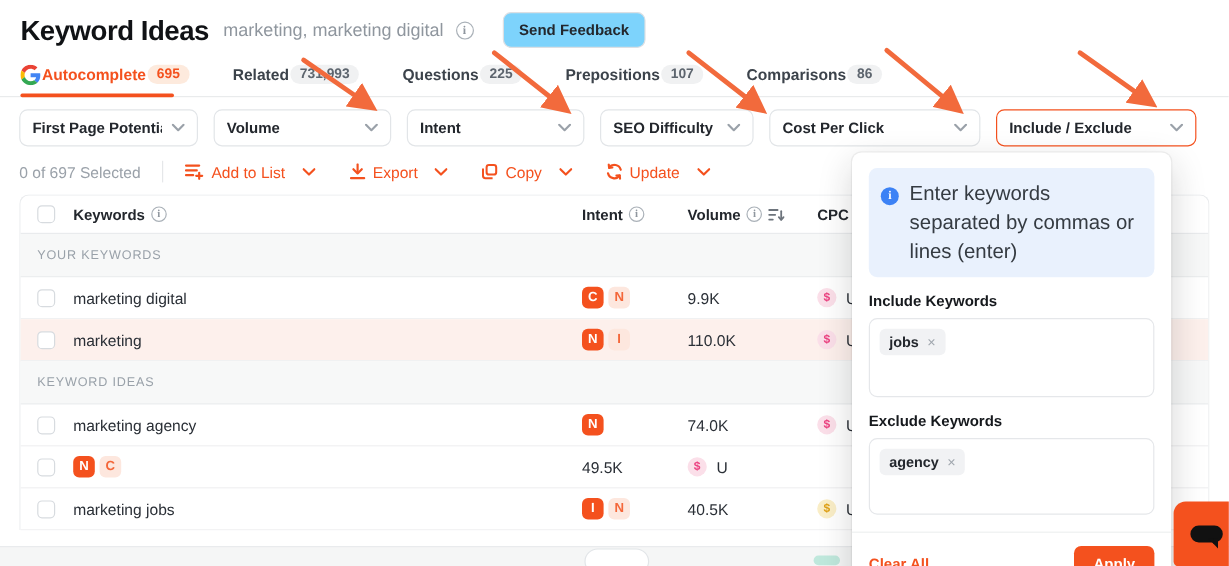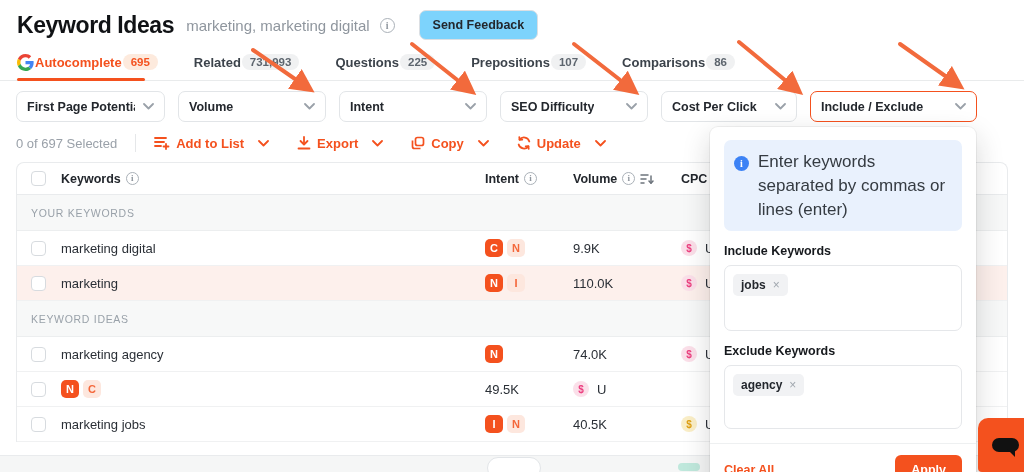--- a/index.html
+++ b/index.html
@@ -37,21 +37,21 @@
     font-size:12.5px; font-weight:700; color:#23272d; cursor:pointer; }
   .fbtn .txt { white-space:nowrap; overflow:hidden; }
   .fbtn.active { border:1.5px solid #f4511e; }
   .chev { width:11px; height:7px; flex:none; margin-left:8px; }
   .chev polyline { fill:none; stroke:#9aa1a9; stroke-width:1.8; stroke-linecap:round; stroke-linejoin:round; }
   
   .actions { display:flex; align-items:center; margin:12px 16px 0; }
   .sel-txt { font-size:13px; color:#9aa1a9; }
   .vdiv { width:1px; height:18px; background:#e5e7e9; margin:0 18px; }
   .abtn { display:flex; align-items:center; gap:6px; color:#f4511e; font-size:13px;
-    font-weight:700; margin-right:28px; cursor:pointer; }
+    font-weight:400; margin-right:28px; cursor:pointer; }
   .abtn svg { display:block; }
   .abtn .chev polyline { stroke:#f4511e; }
   
   .tablebox { margin:10px 16px 0; border:1px solid #e9ebed; border-bottom:none;
     border-radius:8px 8px 0 0; background:#fff; overflow:hidden; position:relative; z-index:1; }
   .trow { display:grid; grid-template-columns:44px 424px 88px 108px 1fr; align-items:center; }
   .thead { height:32px; border-bottom:1px solid #e9ebed; font-size:12.5px; font-weight:700; }
   .th { display:flex; align-items:center; gap:5px; }
   .band { height:36px; background:#f7f8f8; border-bottom:1px solid #eceeef;
     font-size:10.5px; color:#99a1a9; letter-spacing:.7px; display:flex; align-items:center;
@@ -161,27 +161,27 @@
     <svg class="chev" viewBox="0 0 11 7">
         <polyline points="1,1 5.5,5.5 10,1"></polyline>
       </svg>
   </div>
   <div class="fbtn" style="width:148px">
     <span class="txt">Intent</span>
     <svg class="chev" viewBox="0 0 11 7">
         <polyline points="1,1 5.5,5.5 10,1"></polyline>
       </svg>
   </div>
-  <div class="fbtn" style="width:148px">
+  <div class="fbtn" style="width:128px">
     <span class="txt">SEO Difficulty</span>
     <svg class="chev" viewBox="0 0 11 7">
         <polyline points="1,1 5.5,5.5 10,1"></polyline>
       </svg>
   </div>
-  <div class="fbtn" style="width:136px">
+  <div class="fbtn" style="width:176px">
     <span class="txt">Cost Per Click</span>
     <svg class="chev" viewBox="0 0 11 7">
         <polyline points="1,1 5.5,5.5 10,1"></polyline>
       </svg>
   </div>
   <div class="fbtn active" style="width:167px">
     <span class="txt">Include / Exclude</span>
     <svg class="chev" viewBox="0 0 11 7">
         <polyline points="1,1 5.5,5.5 10,1"></polyline>
       </svg>

